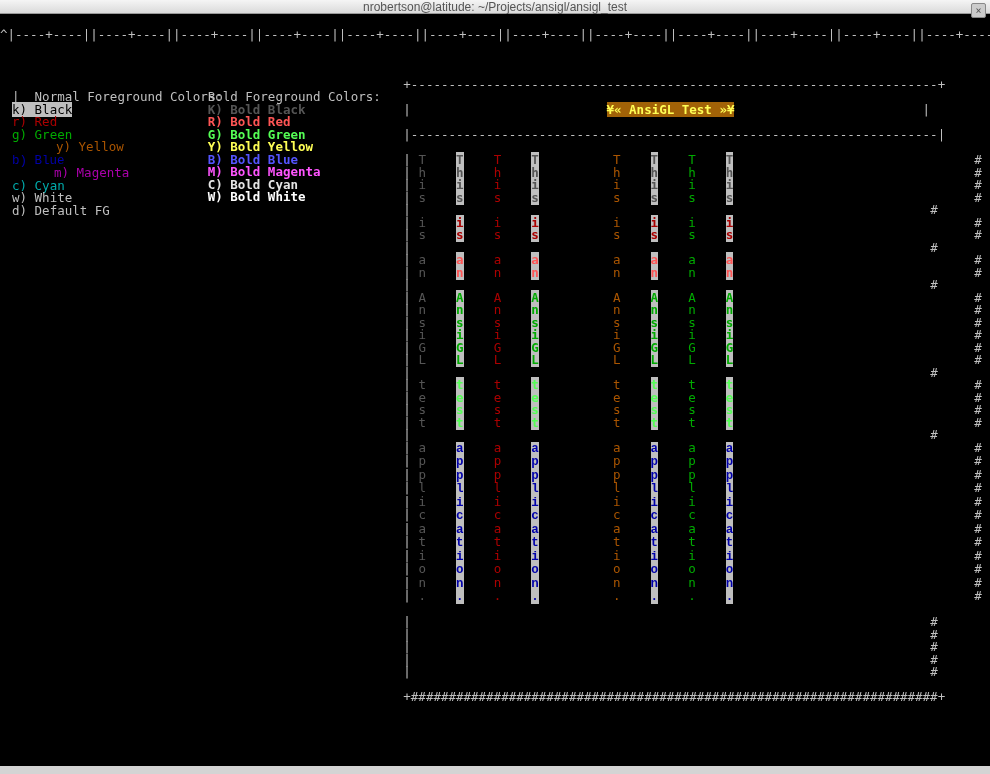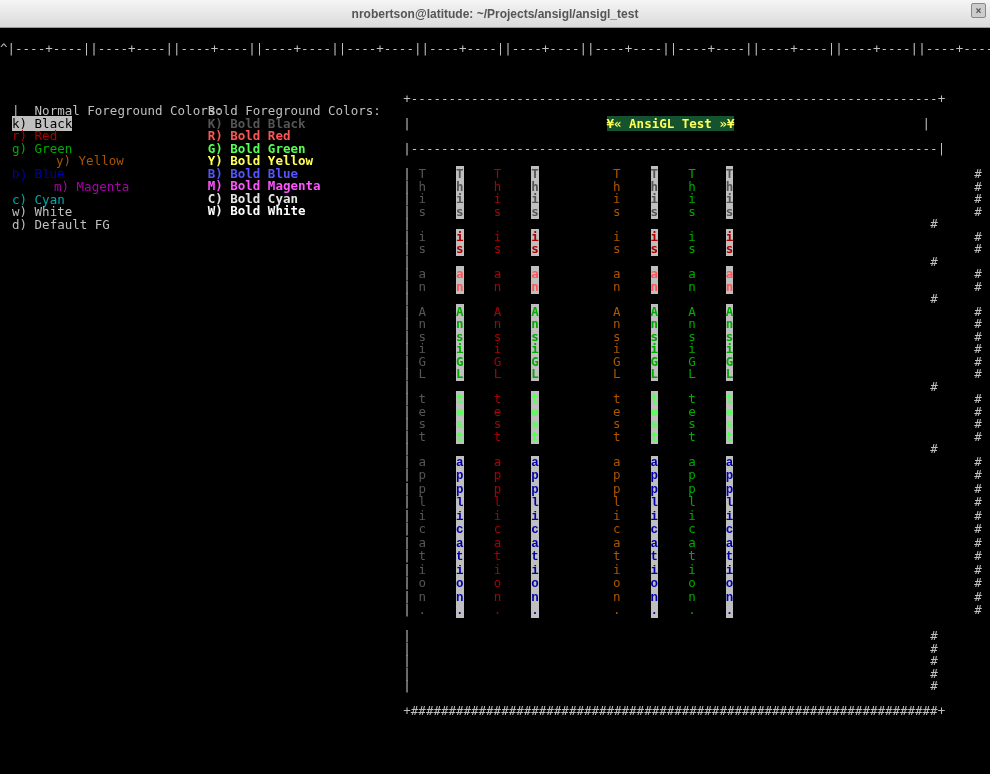--- a/index.html
+++ b/index.html
@@ -7,27 +7,26 @@
     background: #d4d4d4;
     font-family: monospace;
     font-size: 12.5px;
     line-height: 1.0;
     width: 990px;
     height: 774px;
     overflow: hidden;
   }
   .titlebar {
     background: linear-gradient(#f5f5f5,#dadada);
-    height: 28px;
+    height: 14px;
     display: flex;
     align-items: center;
     justify-content: center;
     position: relative;
     border-bottom: 1px solid #999;
-    font-weight: bold;
   }
   .titlebar .title { color: #555; font-family: sans-serif; font-size: 12px; }
   .titlebar .close {
     position: absolute; right: 4px; top: 3px;
     width: 15px; height: 15px;
     background: #ccc; border: 1px solid #888;
     color:#555; font-size:10px; line-height:13px; text-align:center;
     border-radius:2px;
   }
   .term {
@@ -41,21 +40,21 @@
   }
   .ruler { color:#bfbfbf; }
   
   .fg-k { color:#000; } .fg-r { color:#aa0000; } .fg-g { color:#00aa00; } .fg-y { color:#aa5500;margin-left:44px; }
   .fg-b { color:#0000aa;font-family:Liberation Mono, monospace; } .fg-m { color:#aa00aa;margin-left:42px; } .fg-c { color:#00aaaa; } .fg-w { color:#bfbfbf; }
   .fg-d { color:#bfbfbf; }
   .fg-K { color:#555; } .fg-R { color:#ff5555; } .fg-G { color:#55ff55; } .fg-Y { color:#ffff55; }
   .fg-B { color:#5555ff; } .fg-M { color:#ff55ff; } .fg-C { color:#e5e5e5; } .fg-W { color:#ffffff; }
   .bd { font-weight:bold; }
   .bg-w { background:#bfbfbf; }
-  .titlebox { background:#14532d; color:#ffff55; font-weight:bold; }
+  .titlebox { background:#a16207; color:#ffff55; font-weight:bold; }
   .hash { color:#bfbfbf; }
   .pipe { color:#bfbfbf; }
 </style>
 </head>
 <body>
 
 <div class="titlebar">
   <span class="title">nrobertson@latitude: ~/Projects/ansigl/ansigl_test</span>
   <span class="close">×</span>
 </div>

